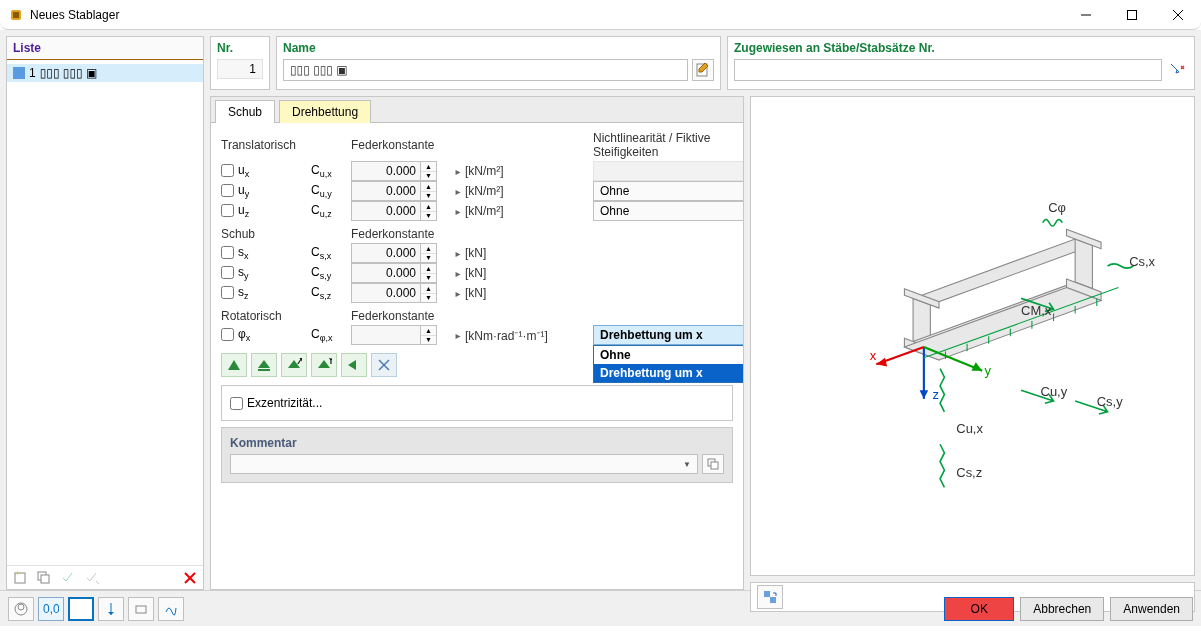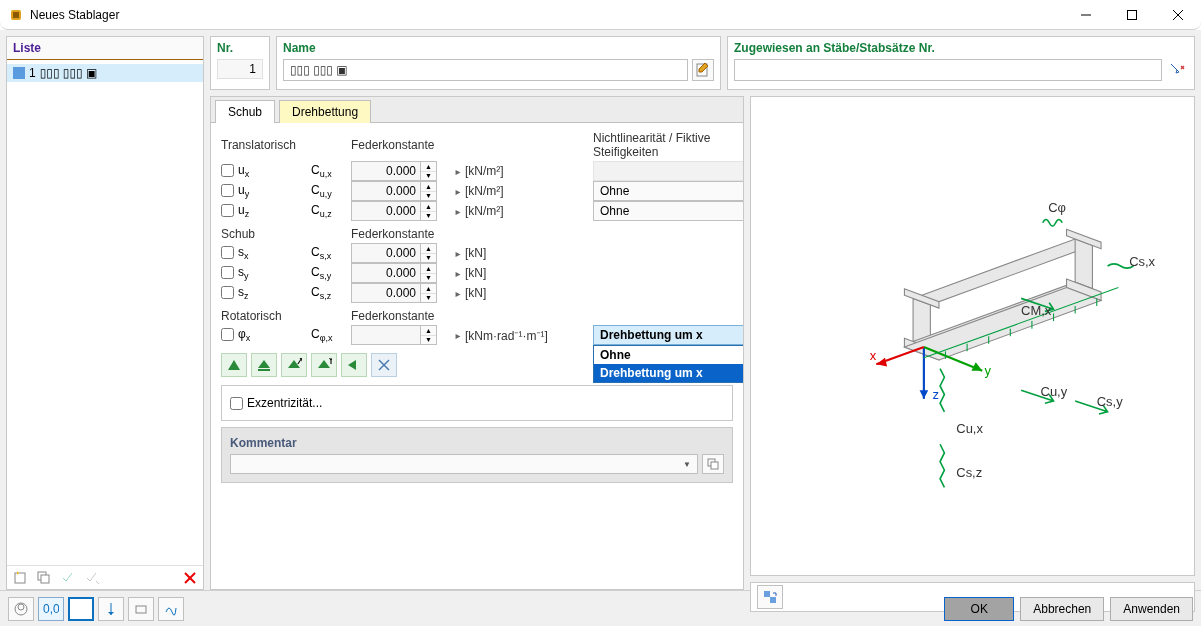--- a/index.html
+++ b/index.html
@@ -90,21 +90,21 @@
 .preview-panel { flex:1; position:relative; }
 .preview-svg { width:100%; height:100%; }
 .preview-action { height:30px; display:flex; align-items:flex-start; padding:2px 6px; }
 
 
 .bottom-bar { height:36px; display:flex; align-items:center; padding:0 8px; gap:6px; background:#f0f0f0; border-top:1px solid #d0d0d0; }
 .bottom-left { display:flex; gap:4px; align-items:center; }
 .sq-btn { width:26px; height:24px; border:1px solid #c0c0c0; background:#fafafa; display:flex; align-items:center; justify-content:center; }
 .bottom-right { margin-left:auto; display:flex; gap:6px; }
 .dlg-btn { height:24px; min-width:70px; padding:0 12px; border:1px solid #adadad; background:#e9e9e9; display:flex; align-items:center; justify-content:center; }
-.dlg-btn.primary { border:1px solid #0a63c9; background:#a3a3a3; }
+.dlg-btn.primary { border:1px solid #0a63c9; background:#ef4444; }
 </style>
 </head>
 <body>
 
 <div class="titlebar">
   <span class="icon">
       <svg viewBox="0 0 16 16">
         <rect x="3" y="3" width="10" height="10" fill="#e0a020" rx="2"></rect>
         <rect x="5" y="5" width="6" height="6" fill="#8b5a00"></rect>
       </svg>

